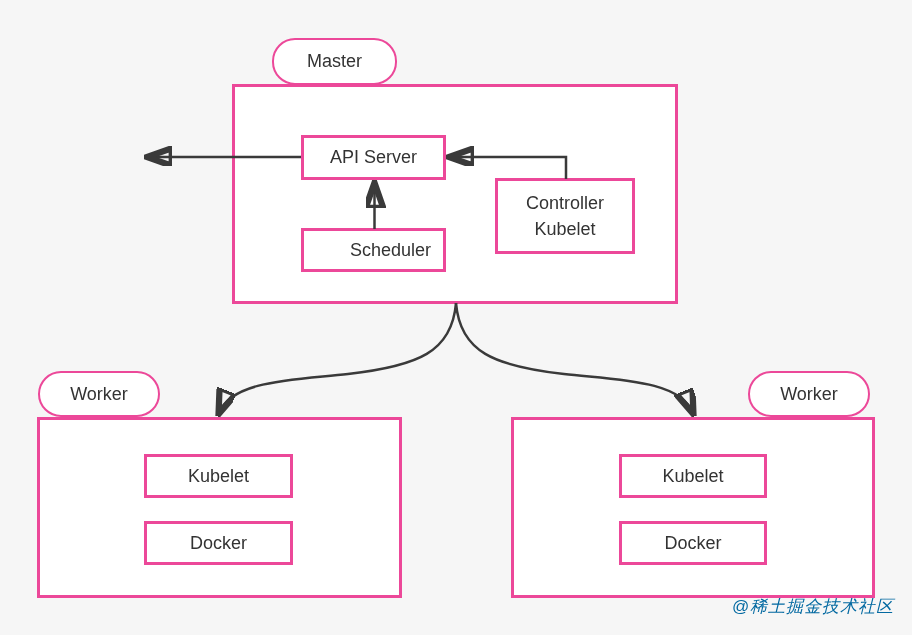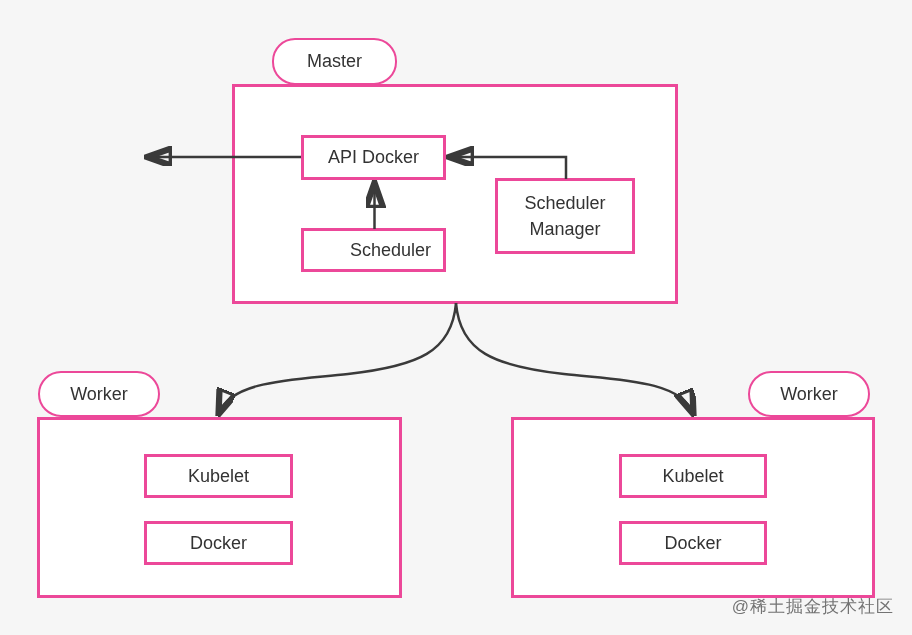--- a/index.html
+++ b/index.html
@@ -39,46 +39,47 @@
     z-index: 3;
     pointer-events: none;
   }
   .svg-layer path, .svg-layer line { stroke: #3a3a3a; stroke-width: 2.5; fill: none; }
   .watermark {
     position: absolute;
     right: 18px;
     bottom: 17px;
     font-size: 17px;
     letter-spacing: 1px;
-    color: #737373;
+    color: #0369a1;
     z-index: 5;
+    font-style: italic;
   }
   .cm-label { padding: 0 14px; }
 </style>
 </head>
 <body>
 
 <div class="stage">
 
   <div class="node container-box" style="left:232px; top:84px; width:446px; height:220px;"></div>
   <div class="node pill" style="left:272px; top:38px; width:125px; height:47px;">
     <span>Master</span>
   </div>
 
 
   <div class="node inner-box" style="left:301px; top:135px; width:145px; height:45px;">
-    <span>API Docker</span>
+    <span>API Server</span>
   </div>
 
   <div class="node inner-box" style="left:301px; top:228px; width:145px; height:44px;padding-left:34px;">
     <span>Scheduler</span>
   </div>
 
   <div class="node inner-box" style="left:495px; top:178px; width:140px; height:76px;">
-    <span class="cm-label">Scheduler Manager</span>
+    <span class="cm-label">Controller Kubelet</span>
   </div>
 
   <div class="node container-box" style="left:37px; top:417px; width:365px; height:181px;"></div>
   <div class="node pill" style="left:38px; top:371px; width:122px; height:46px;">
     <span>Worker</span>
   </div>
   <div class="node inner-box" style="left:144px; top:454px; width:149px; height:44px;">
     <span>Kubelet</span>
   </div>
   <div class="node inner-box" style="left:144px; top:521px; width:149px; height:44px;">

